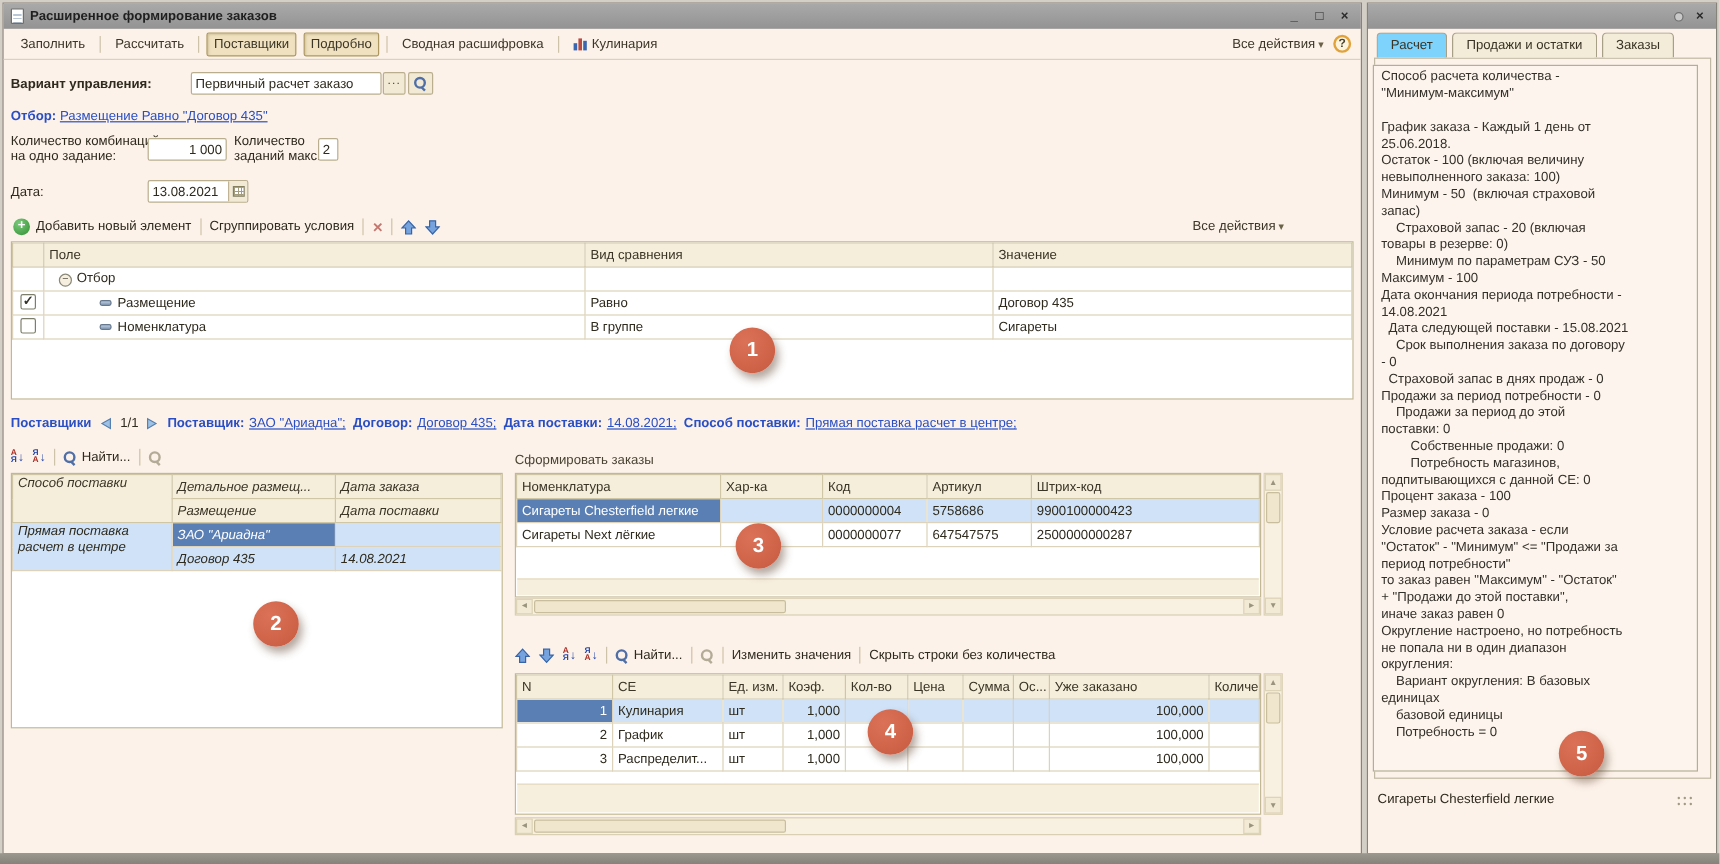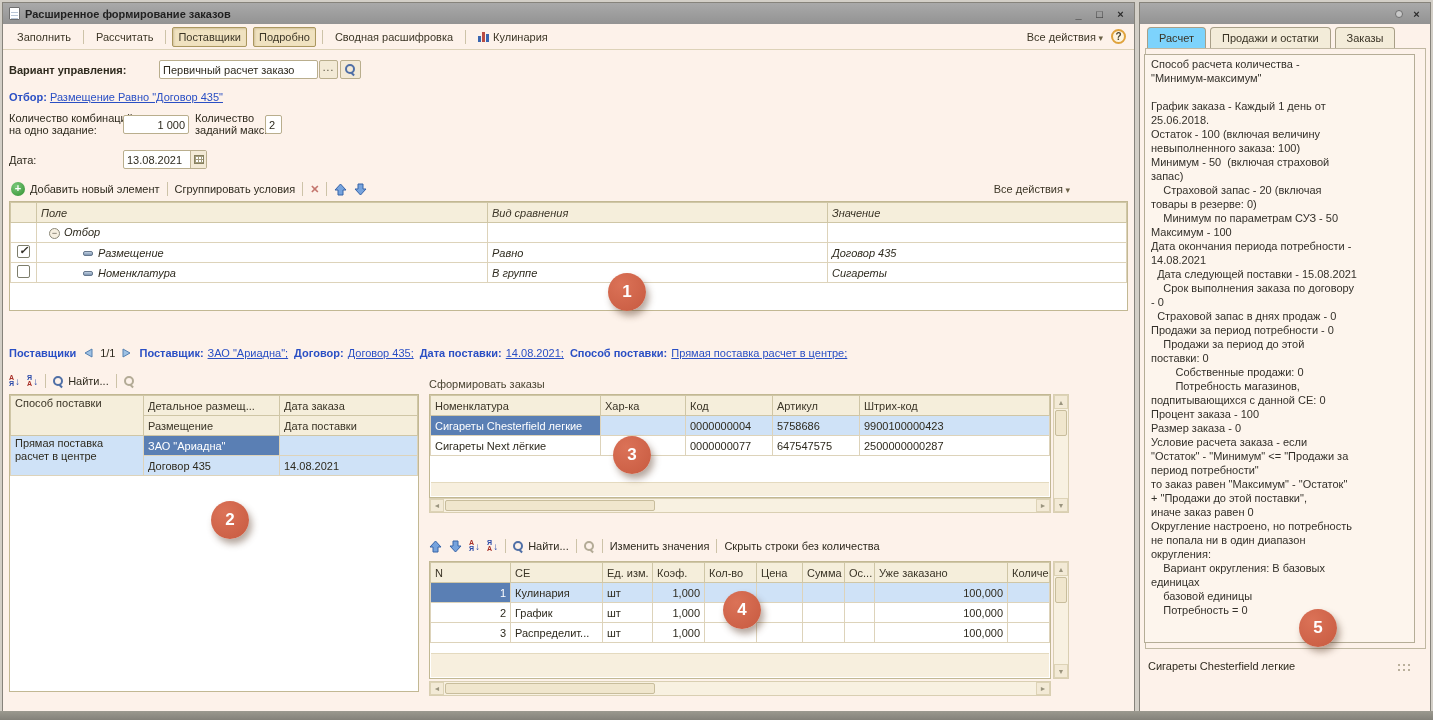--- a/index.html
+++ b/index.html
@@ -181,21 +181,21 @@
       <span class="vsep"></span>
       <svg class="arr-svg" width="13" height="13">
           <path d="M6.5 1 L12 7 H9 V12 H4 V7 H1 Z" fill="#76a3dd" stroke="#3764a8"></path>
         </svg>
       <svg class="arr-svg" width="13" height="13">
           <path d="M6.5 12 L1 6 H4 V1 H9 V6 H12 Z" fill="#76a3dd" stroke="#3764a8"></path>
         </svg>
       <span class="all-actions" style="margin-left:auto;margin-right:58px;">Все действия</span>
     </div>
 
-    <div class="tblwrap" style="left:6px;top:198px;width:1119px;height:110px;font-style:italic;">
+    <div class="tblwrap" style="left:6px;top:198px;width:1119px;height:132px;">
       <table class="grid">
         <colgroup>
             <col style="width:26px">
             <col style="width:451px">
             <col style="width:340px">
             <col>
           </colgroup>
         <tbody>
             <tr>
           <th></th>
@@ -261,21 +261,21 @@
         </span>
       <span class="vsep"></span>
       <span class="toolrow" style="gap:4px;">
           <span class="mag"></span>
           <span>Найти...</span>
         </span>
       <span class="vsep"></span>
       <span class="mag dis"></span>
     </div>
 
-    <div class="tblwrap" style="left:6px;top:391px;width:410px;height:298px;">
+    <div class="tblwrap" style="left:6px;top:391px;width:410px;height:213px;font-style:italic;">
       <table class="grid">
         <colgroup>
             <col style="width:133px">
             <col style="width:136px">
             <col>
           </colgroup>
         <tbody>
             <tr>
           <th rowspan="2" style="vertical-align:top;">Способ поставки</th>
           <th>Детальное размещ...</th>

